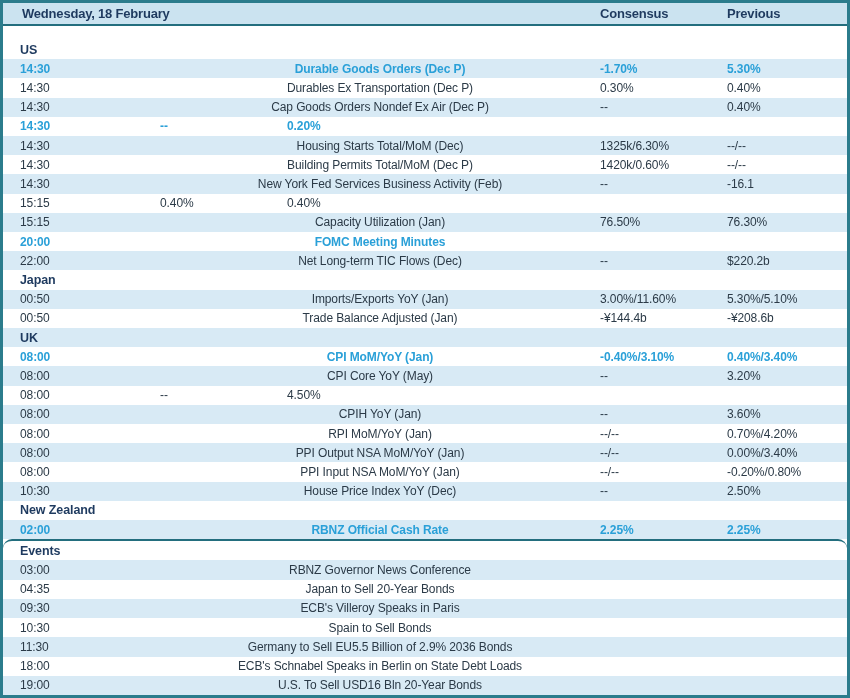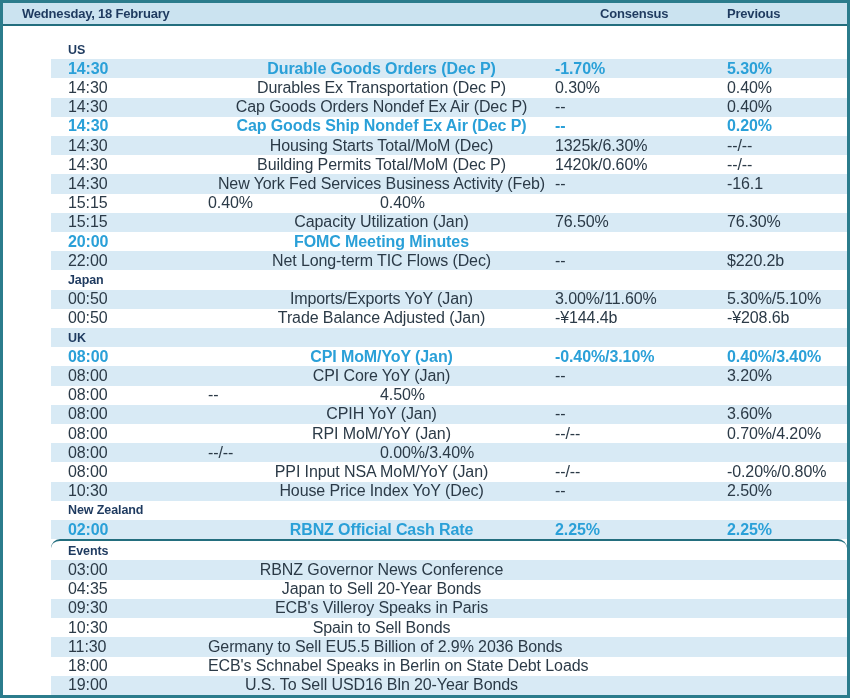--- a/index.html
+++ b/index.html
@@ -32,48 +32,47 @@
     font-weight: bold;
     letter-spacing: -0.2px;
   }
   .header-row .h-date { flex: 1 1 auto; padding-left: 19px; }
   .header-row .h-cons { flex: 0 0 127px; }
   .header-row .h-prev { flex: 0 0 120px; }
   .body {
     flex: 1 1 auto;
     display: flex;
     flex-direction: column;
-    padding-left: 48px;
   }
   .row {
     box-sizing: border-box;
     flex: 1 1 0;
     display: flex;
     align-items: center;
-    font-size: 16px;
+    font-size: 12px;
     color: var(--text-dark, #2b3a47);
     letter-spacing: -0.1px;
     white-space: nowrap;
     overflow: hidden;
   }
   .row:nth-child(even) { background: var(--row-alt-bg, #d8eaf5); }
   .row.section {
     font-weight: bold;
     font-size: 12.5px;
     color: var(--text-navy, #1e3a5f);
   }
   .row.highlight {
     font-weight: bold;
     color: var(--highlight, #2aa0d8);
   }
   .row.divider { border-top: 2px solid var(--separator, #236e7e); border-radius: 9px; }
   .c-time  { flex: 0 0 140px; padding-left: 17px; }
   .c-event { flex: 1 1 auto; text-align: center; }
   .c-cons  { flex: 0 0 127px; }
-  .c-prev  { flex: 0 0 120px; margin-left: 45px; }
+  .c-prev  { flex: 0 0 120px; }
   .c-section { flex: 1 1 auto; padding-left: 17px; }
 </style>
 </head>
 <body>
 
 <div class="calendar">
   <div class="header-row">
     <div class="h-date">Wednesday, 18 February</div>
     <div class="h-cons">Consensus</div>
     <div class="h-prev">Previous</div>
@@ -95,21 +94,20 @@
         <div class="c-prev">0.40%</div>
       </div>
       <div class="row">
         <div class="c-time">14:30</div>
         <div class="c-event">Cap Goods Orders Nondef Ex Air (Dec P)</div>
         <div class="c-cons">--</div>
         <div class="c-prev">0.40%</div>
       </div>
       <div class="row highlight">
         <div class="c-time">14:30</div>
-        <div class="c-event">Cap Goods Ship Nondef Ex Air (Dec P)</div>
         <div class="c-cons">--</div>
         <div class="c-prev">0.20%</div>
       </div>
       <div class="row">
         <div class="c-time">14:30</div>
         <div class="c-event">Housing Starts Total/MoM (Dec)</div>
         <div class="c-cons">1325k/6.30%</div>
         <div class="c-prev">--/--</div>
       </div>
       <div class="row">
@@ -166,21 +164,21 @@
         <div class="c-section">UK</div>
       </div>
       <div class="row highlight">
         <div class="c-time">08:00</div>
         <div class="c-event">CPI MoM/YoY (Jan)</div>
         <div class="c-cons">-0.40%/3.10%</div>
         <div class="c-prev">0.40%/3.40%</div>
       </div>
       <div class="row">
         <div class="c-time">08:00</div>
-        <div class="c-event">CPI Core YoY (Jan)</div>
+        <div class="c-event">CPI Core YoY (May)</div>
         <div class="c-cons">--</div>
         <div class="c-prev">3.20%</div>
       </div>
       <div class="row">
         <div class="c-time">08:00</div>
         <div class="c-cons">--</div>
         <div class="c-prev">4.50%</div>
       </div>
       <div class="row">
         <div class="c-time">08:00</div>
@@ -189,20 +187,21 @@
         <div class="c-prev">3.60%</div>
       </div>
       <div class="row">
         <div class="c-time">08:00</div>
         <div class="c-event">RPI MoM/YoY (Jan)</div>
         <div class="c-cons">--/--</div>
         <div class="c-prev">0.70%/4.20%</div>
       </div>
       <div class="row">
         <div class="c-time">08:00</div>
+        <div class="c-event">PPI Output NSA MoM/YoY (Jan)</div>
         <div class="c-cons">--/--</div>
         <div class="c-prev">0.00%/3.40%</div>
       </div>
       <div class="row">
         <div class="c-time">08:00</div>
         <div class="c-event">PPI Input NSA MoM/YoY (Jan)</div>
         <div class="c-cons">--/--</div>
         <div class="c-prev">-0.20%/0.80%</div>
       </div>
       <div class="row">

